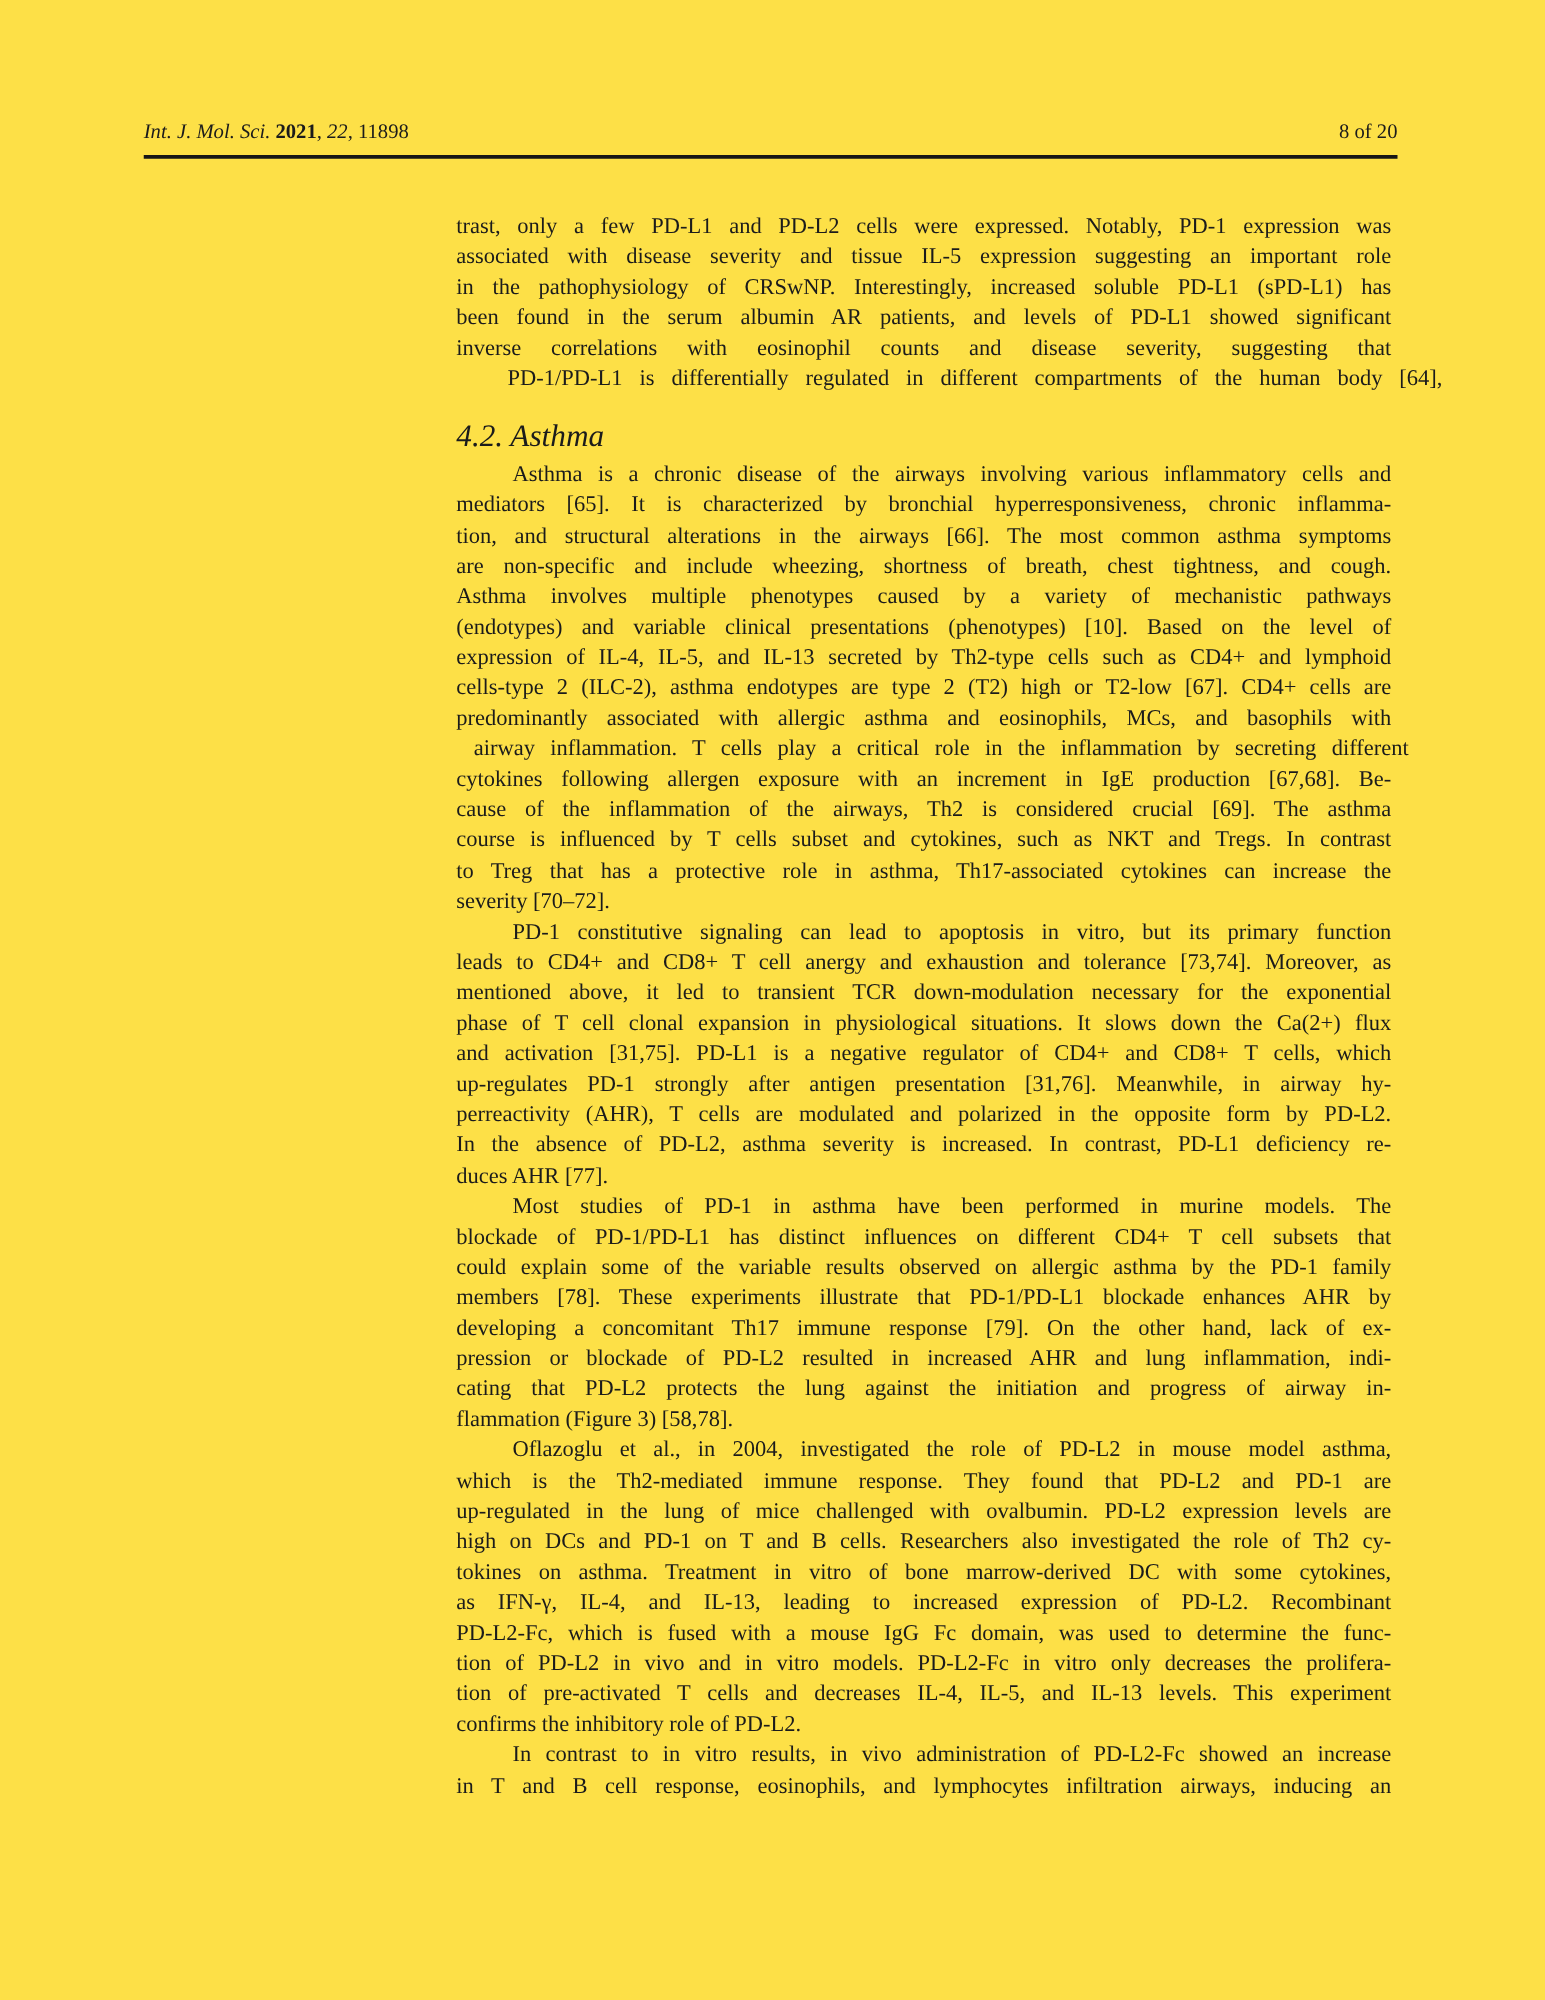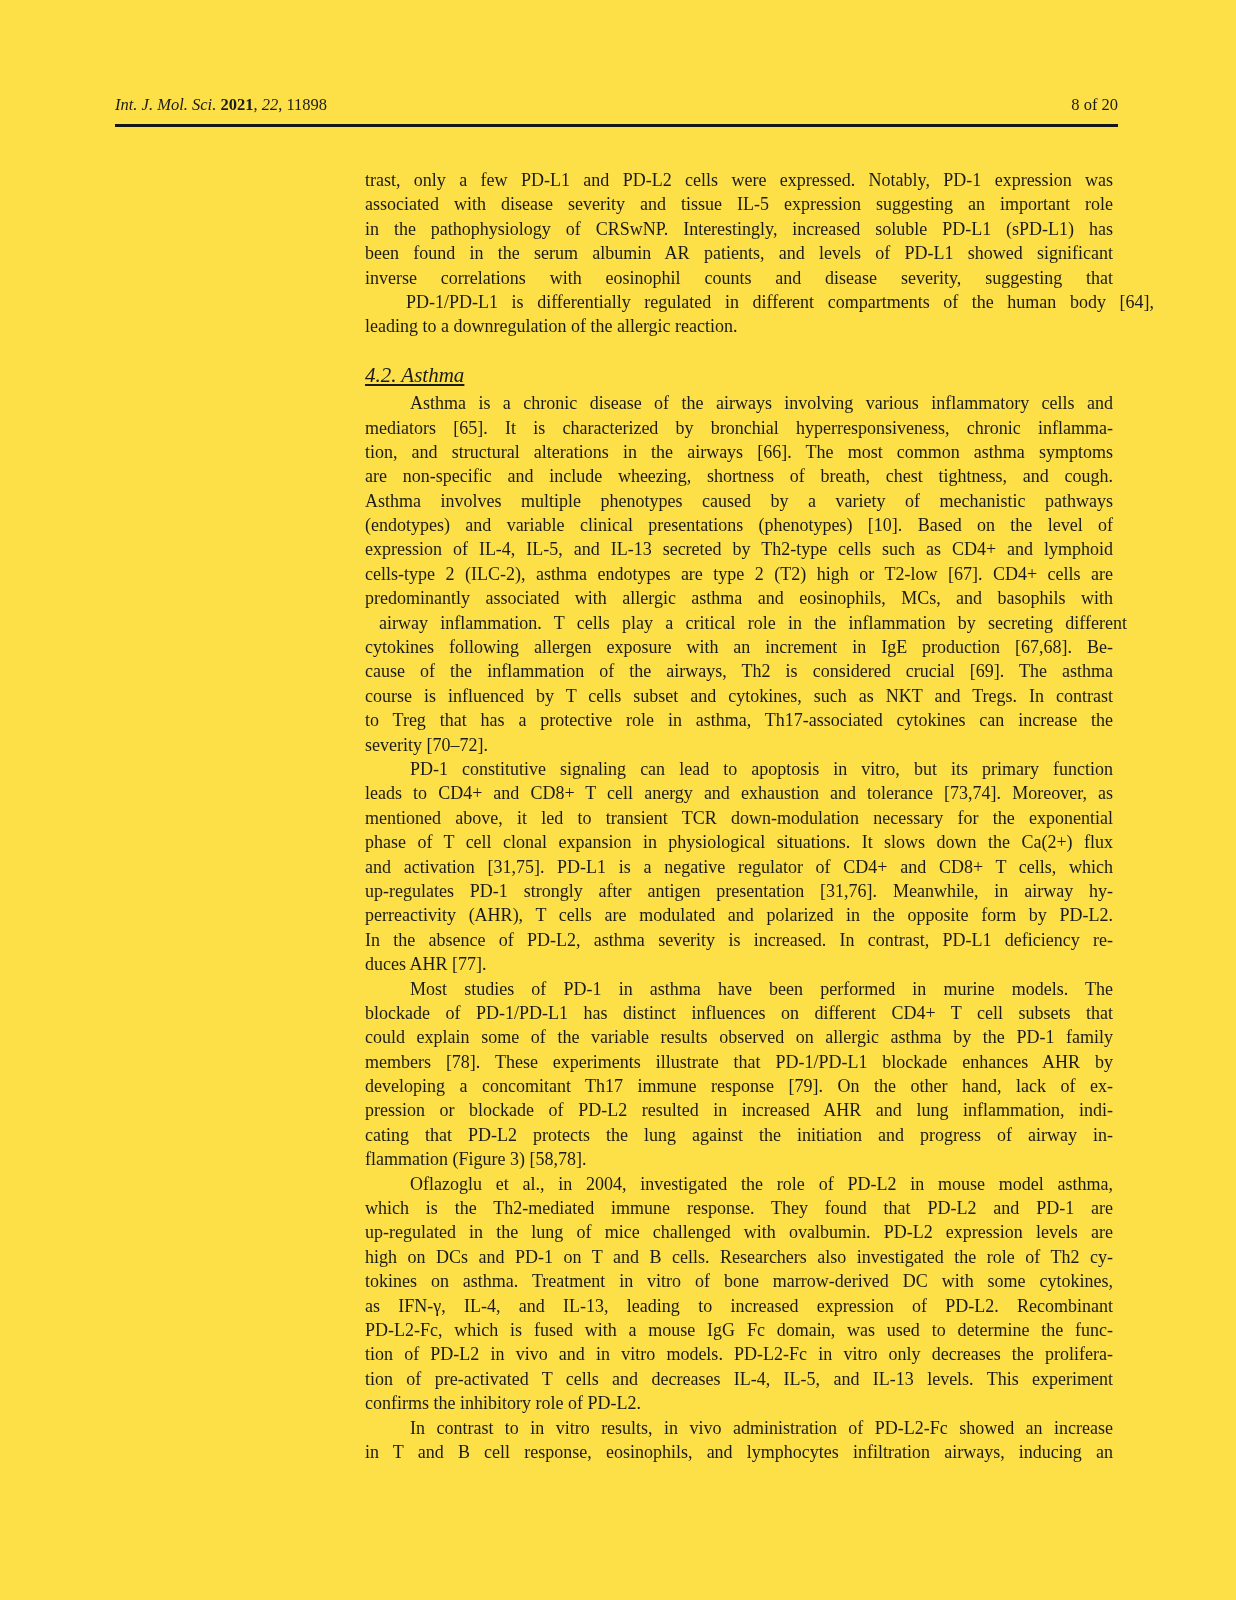--- a/index.html
+++ b/index.html
@@ -58,26 +58,25 @@
   .line {
     height: 24.4px;
     line-height: 24.4px;
     white-space: nowrap;
     overflow: visible;
   }
   .line.indent { padding-left: 45px; }
   .linetext { white-space: pre; }
   .section-heading {
     font-style: italic;
-    font-size: 21px;
+    font-size: 25px;
     height: 24.4px;
     line-height: 24.4px;
     margin-top: 24px;
     margin-bottom: 4px;
-    text-decoration: underline;
   }
 </style>
 </head>
 <body>
 
 <div class="page">
 
   <div class="running-head">
     <span class="cit"><span class="cit-italic">Int. J. Mol. Sci. </span><span class="cit-bold">2021</span><span class="cit-regular">, </span><span class="cit-italic">22</span><span class="cit-regular">, 11898</span></span>
     <span>8 of 20</span>
@@ -86,21 +85,20 @@
   <div class="head-rule"></div>
 
   <div class="article-body">
       <div class="paragraph">
         <div class="line jline"><span class="linetext" style="word-spacing: 8.87019px;">trast, only a few PD-L1 and PD-L2 cells were expressed. Notably, PD-1 expression was</span></div>
         <div class="line jline"><span class="linetext" style="word-spacing: 10.5128px;">associated with disease severity and tissue IL-5 expression suggesting an important role</span></div>
         <div class="line jline"><span class="linetext" style="word-spacing: 10.4234px;">in the pathophysiology of CRSwNP. Interestingly, increased soluble PD-L1 (sPD-L1) has</span></div>
         <div class="line jline"><span class="linetext" style="word-spacing: 9.77764px;">been found in the serum albumin AR patients, and levels of PD-L1 showed significant</span></div>
         <div class="line jline"><span class="linetext" style="word-spacing: 19.3646px;">inverse correlations with eosinophil counts and disease severity, suggesting that</span></div>
         <div class="line jline"><span class="linetext" style="word-spacing: 9.07386px; margin-left: 41px;">PD-1/PD-L1 is differentially regulated in different compartments of the human body [64],</span></div>
-        <div class="line"><span class="linetext">leading to a downregulation of the allergic reaction.</span></div>
       </div>
       <div class="section-heading">4.2. Asthma</div>
       <div class="paragraph">
         <div class="line jline indent"><span class="linetext" style="word-spacing: 7.92969px;">Asthma is a chronic disease of the airways involving various inflammatory cells and</span></div>
         <div class="line jline"><span class="linetext" style="word-spacing: 12.7465px;">mediators [65]. It is characterized by bronchial hyperresponsiveness, chronic inflamma-</span></div>
         <div class="line jline"><span class="linetext" style="word-spacing: 9.61979px;">tion, and structural alterations in the airways [66]. The most common asthma symptoms</span></div>
         <div class="line jline"><span class="linetext" style="word-spacing: 11.2443px;">are non-specific and include wheezing, shortness of breath, chest tightness, and cough.</span></div>
         <div class="line jline"><span class="linetext" style="word-spacing: 15.0141px;">Asthma involves multiple phenotypes caused by a variety of mechanistic pathways</span></div>
         <div class="line jline"><span class="linetext" style="word-spacing: 10.8366px;">(endotypes) and variable clinical presentations (phenotypes) [10]. Based on the level of</span></div>
         <div class="line jline"><span class="linetext" style="word-spacing: 6.45312px;">expression of IL-4, IL-5, and IL-13 secreted by Th2-type cells such as CD4+ and lymphoid</span></div>

